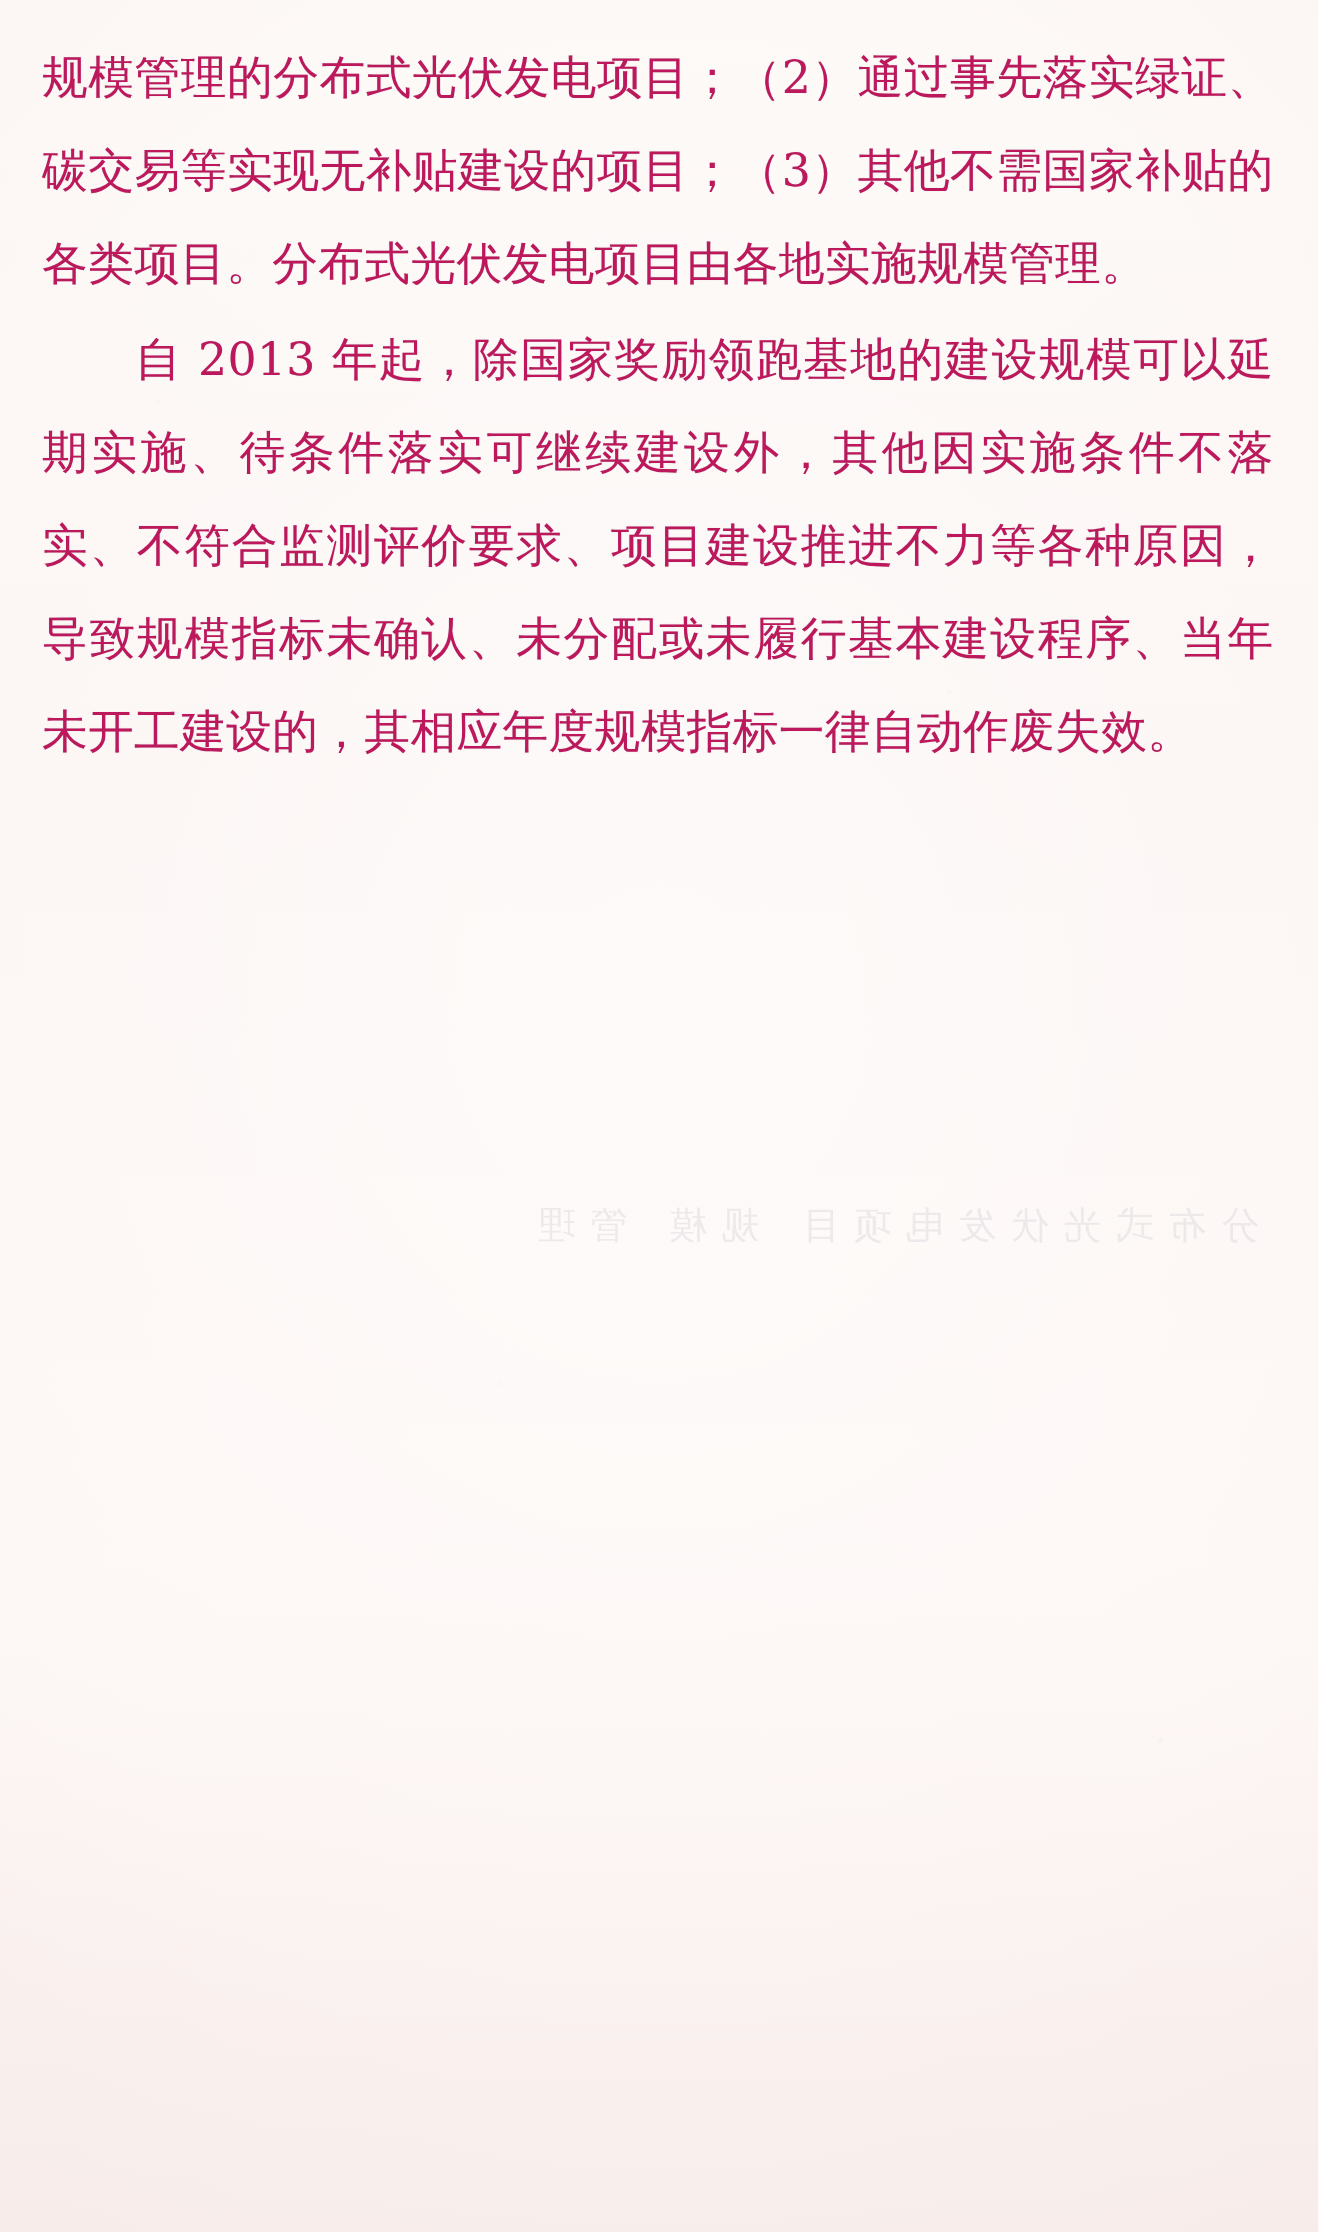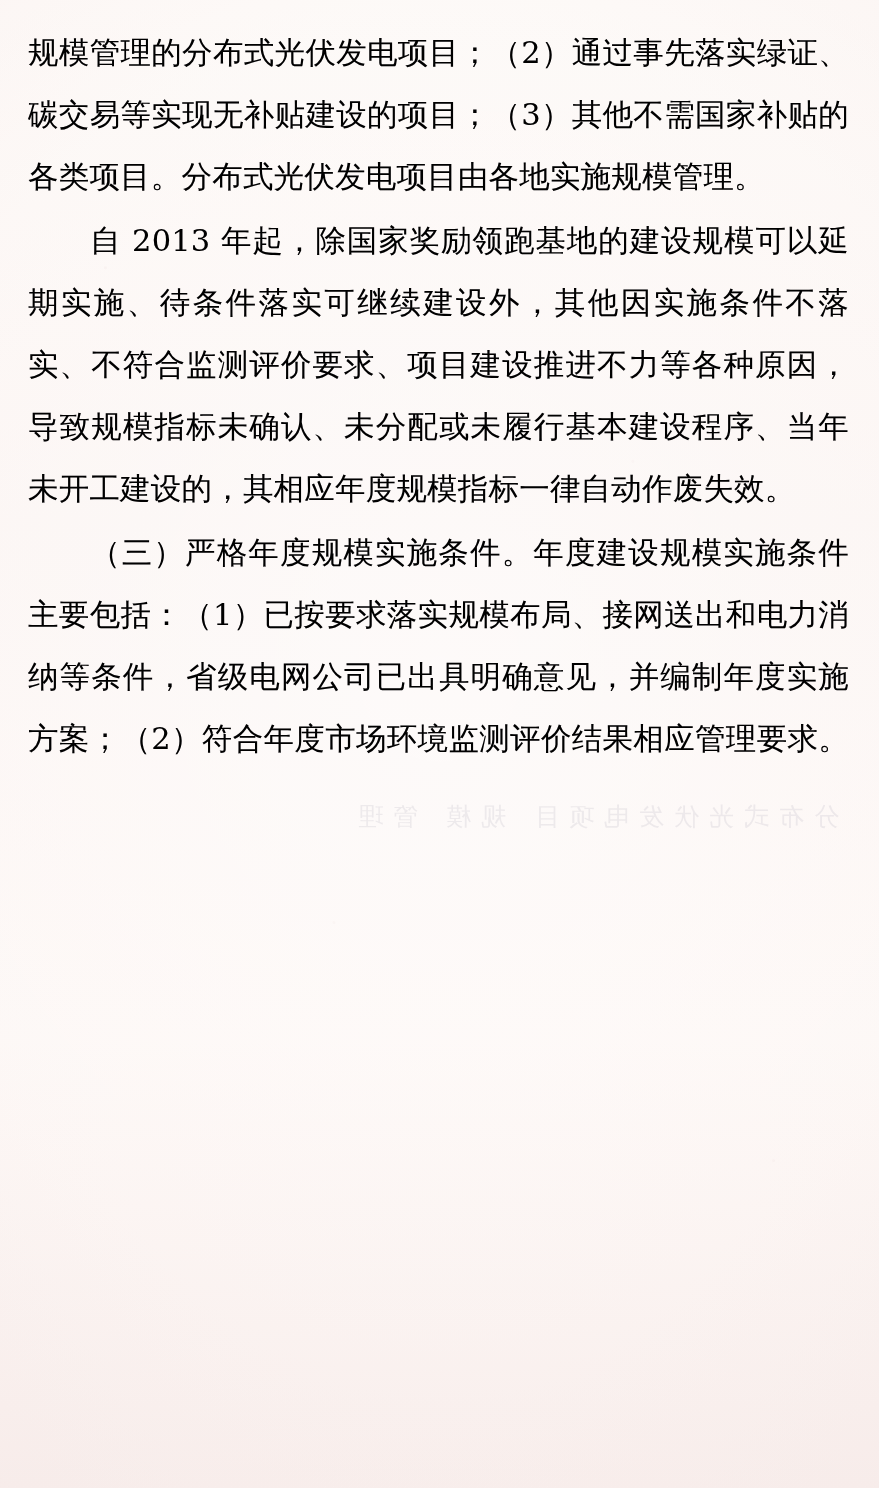--- a/index.html
+++ b/index.html
@@ -51,21 +51,21 @@
     white-space: nowrap;
   }
   .content {
     position: relative;
     padding: 22px 30px 0 28px;
   }
   p.body-text {
     margin: 0 0 2px 0;
     font-size: 30.5px;
     line-height: 62px;
-    color: #000000;
+    color: #be185d;
     text-align: justify;
     text-justify: inter-ideograph;
     letter-spacing: 0.2px;
     text-indent: 0;
     font-weight: 400;
   }
   p.indent {
     text-indent: 62px;
   }
   
@@ -80,15 +80,14 @@
 <body>
 
 <div class="page">
   <div class="paper-tint"></div>
   <div class="paper-noise"></div>
   <div class="bleed">分布式光伏发电项目 规模 管理</div>
 
   <div class="content">
     <p class="body-text">规模管理的分布式光伏发电项目；（2）通过事先落实绿证、碳交易等实现无补贴建设的项目；（3）其他不需国家补贴的各类项目。分布式光伏发电项目由各地实施规模管理。</p>
     <p class="body-text indent">自 2013 年起，除国家奖励领跑基地的建设规模可以延期实施、待条件落实可继续建设外，其他因实施条件不落实、不符合监测评价要求、项目建设推进不力等各种原因，导致规模指标未确认、未分配或未履行基本建设程序、当年未开工建设的，其相应年度规模指标一律自动作废失效。</p>
-    <p class="body-text indent last-line-full">（三）严格年度规模实施条件。年度建设规模实施条件主要包括：（1）已按要求落实规模布局、接网送出和电力消纳等条件，省级电网公司已出具明确意见，并编制年度实施方案；（2）符合年度市场环境监测评价结果相应管理要求。</p>
   </div>
 </div>
 
 </body></html>

